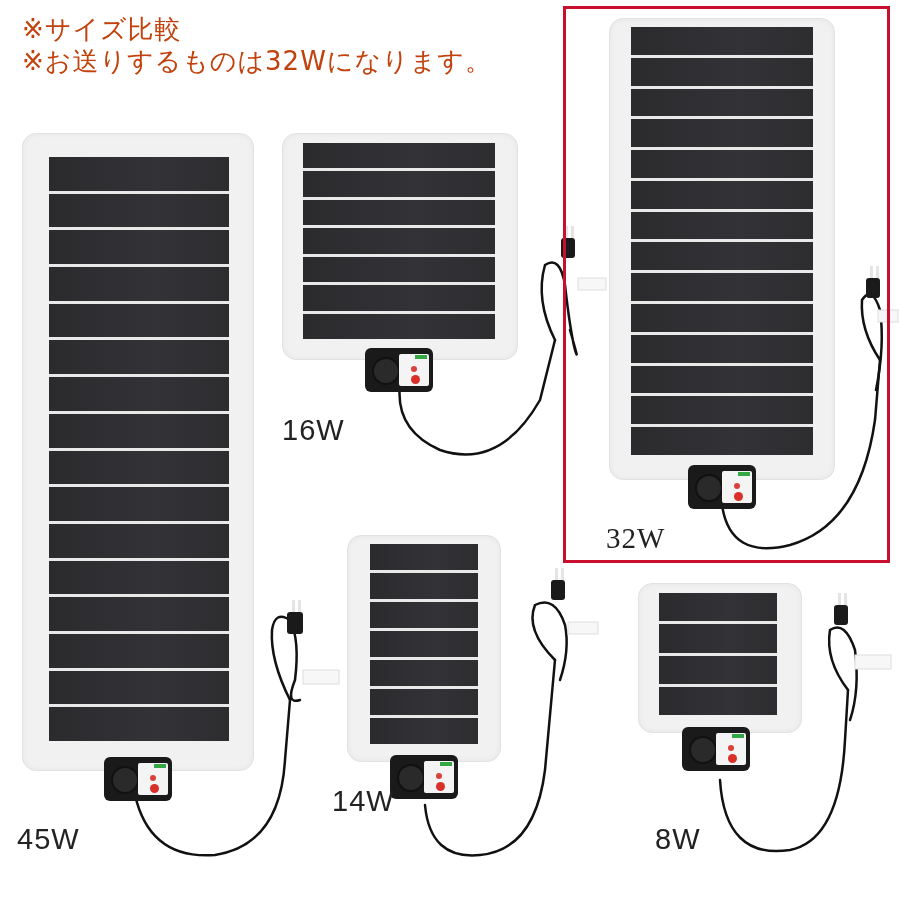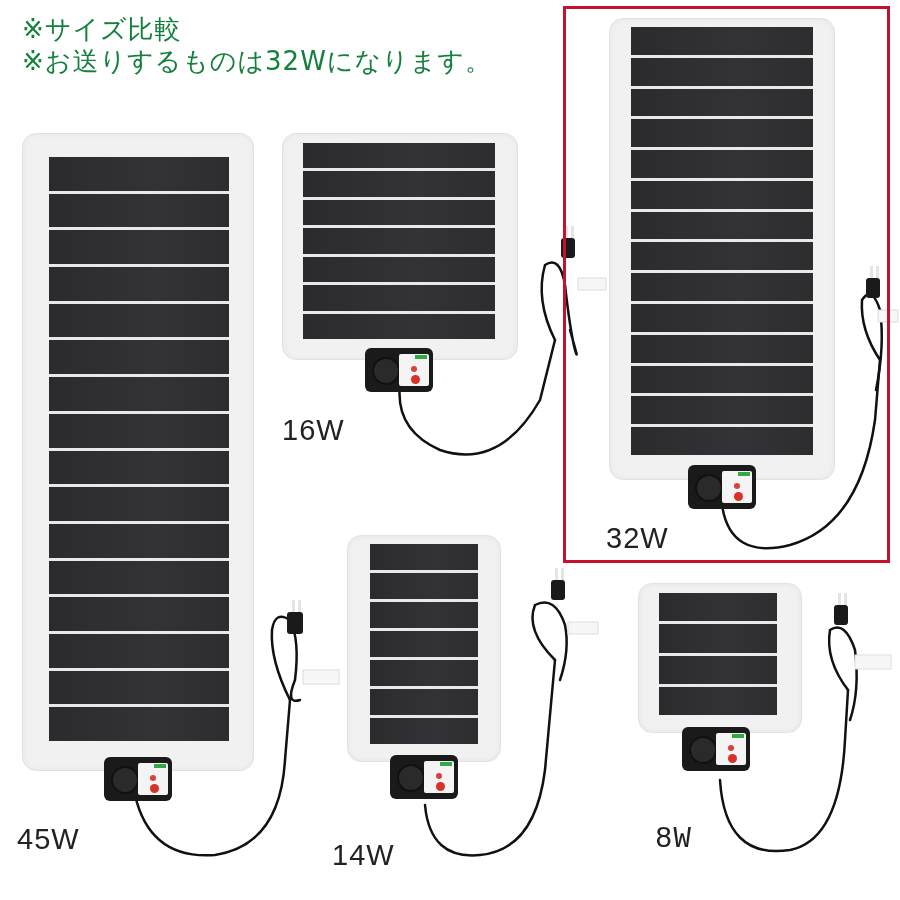--- a/index.html
+++ b/index.html
@@ -1,17 +1,17 @@
 <!DOCTYPE html>
 <html><head>
 <meta charset="utf-8">
 <style>
   html,body{margin:0;padding:0;background:#ffffff;}
   body{width:900px;height:900px;position:relative;overflow:hidden;font-family:"DejaVu Sans","Liberation Sans",sans-serif;}
-  .note{position:absolute;left:22px;font-size:26px;color:#15803d;letter-spacing:1px;white-space:nowrap;}
+  .note{position:absolute;left:22px;font-size:26px;color:#c2410c;letter-spacing:1px;white-space:nowrap;}
   .note1{top:12px;}
   .note2{top:44px;}
   .highlight{position:absolute;left:563px;top:6px;width:327px;height:557px;border:3px solid #c8102e;box-sizing:border-box;}
   .heater{position:absolute;}
   .frame{position:absolute;background:#f1f1f1;border:1px solid #e2e2e2;border-radius:14px;box-shadow:inset 0 0 6px rgba(0,0,0,0.05);}
   .panel{position:absolute;display:flex;flex-direction:column;background:#e9e9e9;}
   .strip{flex:1;background:linear-gradient(90deg,#2b2a2d,#333236 60%,#2d2c2f);margin-bottom:3px;}
   .strip:last-child{margin-bottom:0;}
   .ctrl{position:absolute;width:68px;height:44px;background:#1a1a1a;border-radius:6px;}
   .knob{position:absolute;left:7px;top:9px;width:24px;height:24px;border-radius:50%;background:#2a2a2a;border:2px solid #111;}
@@ -147,21 +147,21 @@
       <div class="strip"></div>
     </div>
   <div class="ctrl" style="left:688px;top:465px;">
     <div class="knob"></div>
     <div class="face">
         <div class="logo"></div>
         <div class="led1"></div>
         <div class="led2"></div>
       </div>
   </div>
-  <div class="label" style="left:606px;top:522px;">32W</div>
+  <div class="label" style="left:606px;top:522px;font-family:Liberation Serif, serif;">32W</div>
 </div>
 
 <div class="heater">
   <div class="frame" style="left:347px;top:535px;width:152px;height:225px;"></div>
   <div class="panel" style="left:370px;top:544px;width:108px;height:200px;">
       <div class="strip"></div>
       <div class="strip"></div>
       <div class="strip"></div>
       <div class="strip"></div>
       <div class="strip"></div>
@@ -169,33 +169,33 @@
       <div class="strip"></div>
     </div>
   <div class="ctrl" style="left:390px;top:755px;">
     <div class="knob"></div>
     <div class="face">
         <div class="logo"></div>
         <div class="led1"></div>
         <div class="led2"></div>
       </div>
   </div>
-  <div class="label" style="left:332px;top:839px;">14W</div>
+  <div class="label" style="left:332px;top:785px;">14W</div>
 </div>
 
 <div class="heater">
   <div class="frame" style="left:638px;top:583px;width:162px;height:148px;"></div>
   <div class="panel" style="left:659px;top:593px;width:118px;height:122px;">
       <div class="strip"></div>
       <div class="strip"></div>
       <div class="strip"></div>
       <div class="strip"></div>
     </div>
   <div class="ctrl" style="left:682px;top:727px;">
     <div class="knob"></div>
     <div class="face">
         <div class="logo"></div>
         <div class="led1"></div>
         <div class="led2"></div>
       </div>
   </div>
-  <div class="label" style="left:655px;top:823px;font-family:Liberation Mono, monospace;">8W</div>
+  <div class="label" style="left:655px;top:823px;">8W</div>
 </div>
 
 </body></html>

